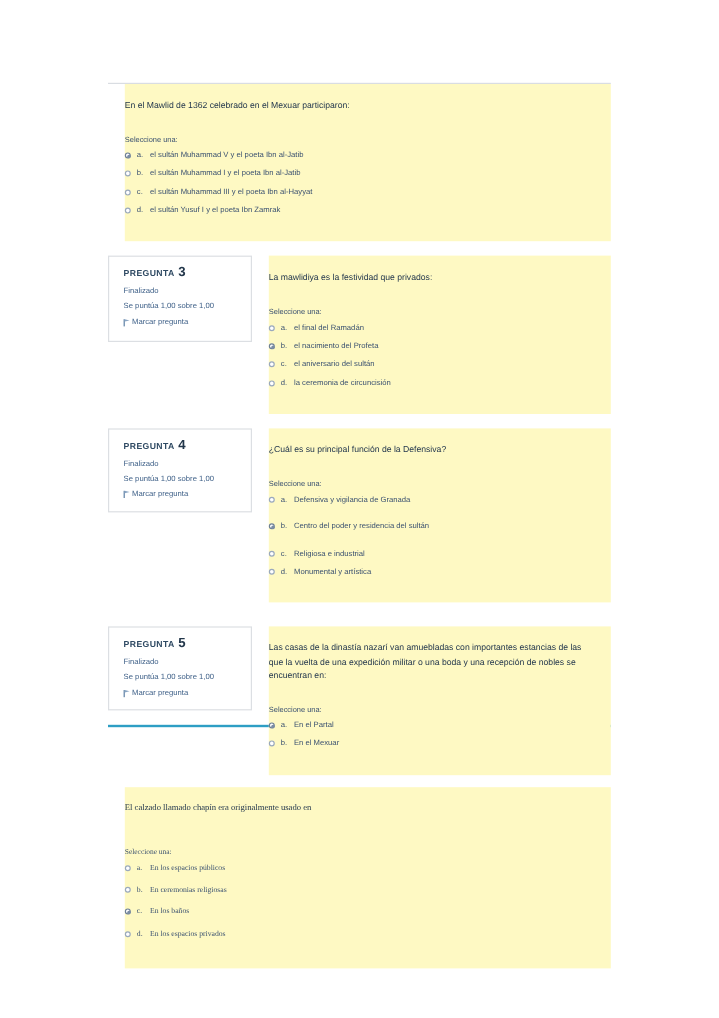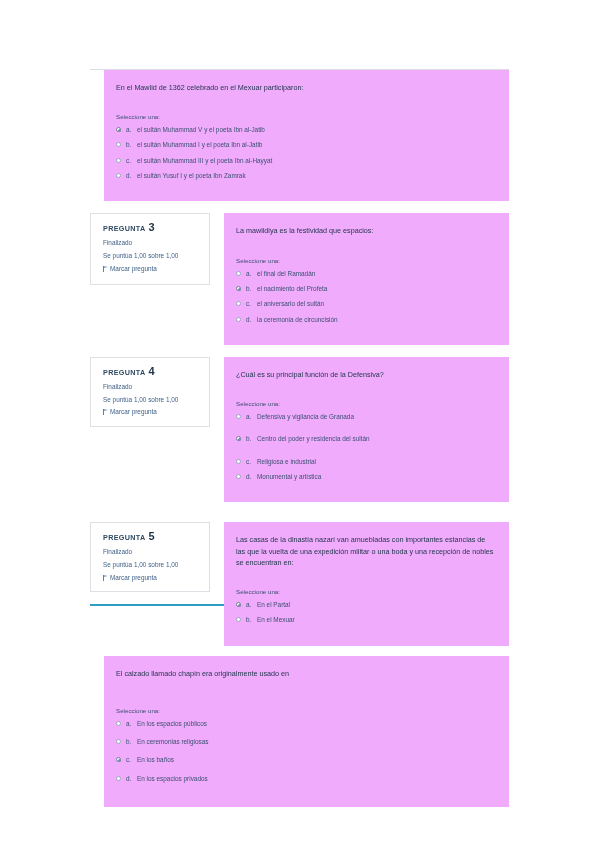--- a/index.html
+++ b/index.html
@@ -111,22 +111,22 @@
     left: 1px; top: 0;
     width: 0; height: 0;
     border-left: 4px solid #8aa6c4;
     border-top: 1.6px solid transparent;
     border-bottom: 1.6px solid transparent;
   }
 
   
   .q-body {
     flex: 1 1 auto;
-    background: #f0abfc;
-    padding: 12px 14px 14px 12px;
+    background: #fef9c3;
+    padding: 12px 14px 14px 0;
     margin-left: 14px;
     min-height: 70px;
   }
 
   .q-text {
     font-size: 7.2px;
     color: #23374d;
     line-height: 1.55;
     margin: 0 0 20px 0;
   }
@@ -170,21 +170,21 @@
     color: #3a5170;
   }
   .opt-text { flex: 1 1 auto; }
 
   
   .q2 .q-body { min-height: 115px; }
   .q3 .q-body { min-height: 120px; }
   .q4 .q-body { min-height: 135px; }
   .q4 .opt { margin-bottom: 14px; }
   .q5 .q-body { min-height: 110px; }
-  .q6 .q-body { min-height: 145px; }
+  .q6 .q-body { min-height: 145px; font-family: Liberation Serif, serif; }
   .q6 .q-text { margin-bottom: 28px; }
 
   .q4 .q-info, .q5 .q-info, .q6 .q-info { min-height: 62px; }
   .q2 .q-info, .q3 .q-info { min-height: 72px; }
 </style>
 </head>
 <body>
 
 <div class="page">
 
@@ -231,21 +231,21 @@
             <span>PREGUNTA</span><span class="num">3</span>
           </p>
           <p class="q-state">Finalizado</p>
           <p class="q-marks">Se puntúa 1,00 sobre 1,00</p>
           <p class="q-flag">
             <span class="flag-icon"></span>
             <span>Marcar pregunta</span>
           </p>
         </div>
         <div class="q-body">
-          <p class="q-text">La mawlidiya es la festividad que espacios:</p>
+          <p class="q-text">La mawlidiya es la festividad que privados:</p>
           <p class="q-prompt">Seleccione una:</p>
           <ul class="opts">
             <li class="opt">
               <span class="radio"></span>
               <span class="opt-letter">a.</span>
               <span class="opt-text">el final del Ramadán</span>
             </li>
             <li class="opt">
               <span class="radio checked"></span>
               <span class="opt-letter">b.</span>

